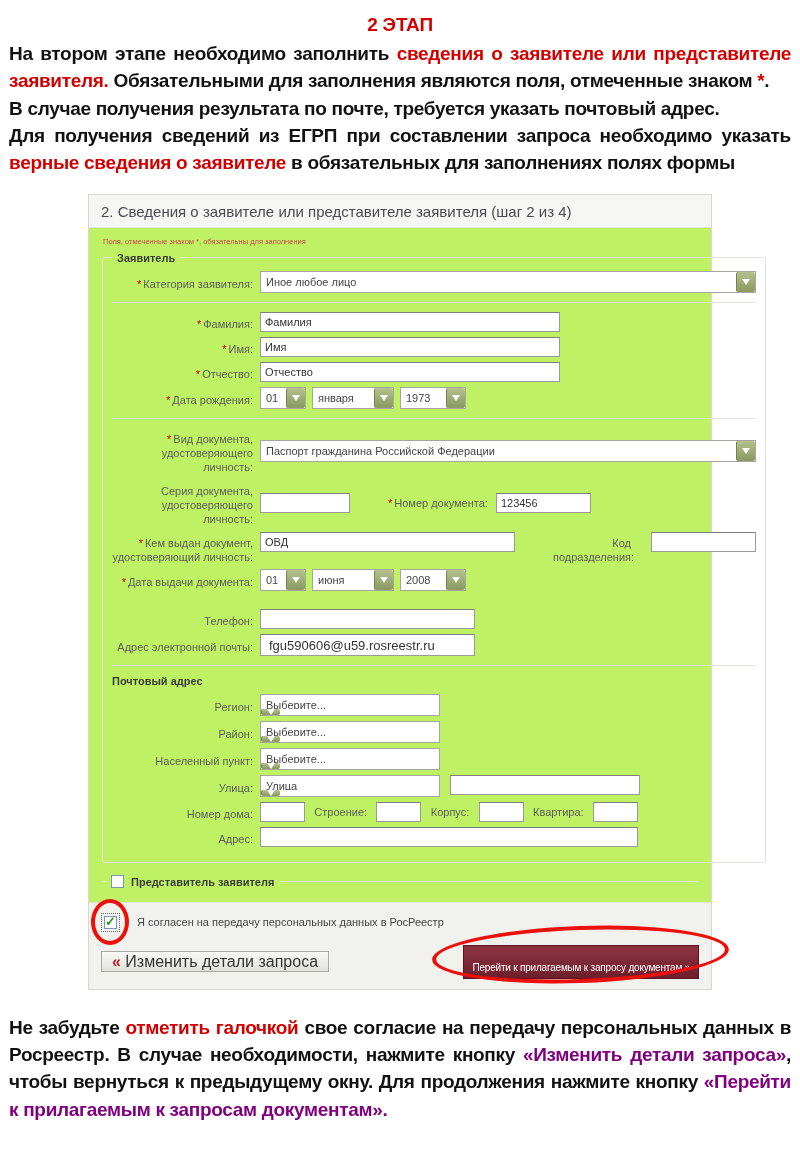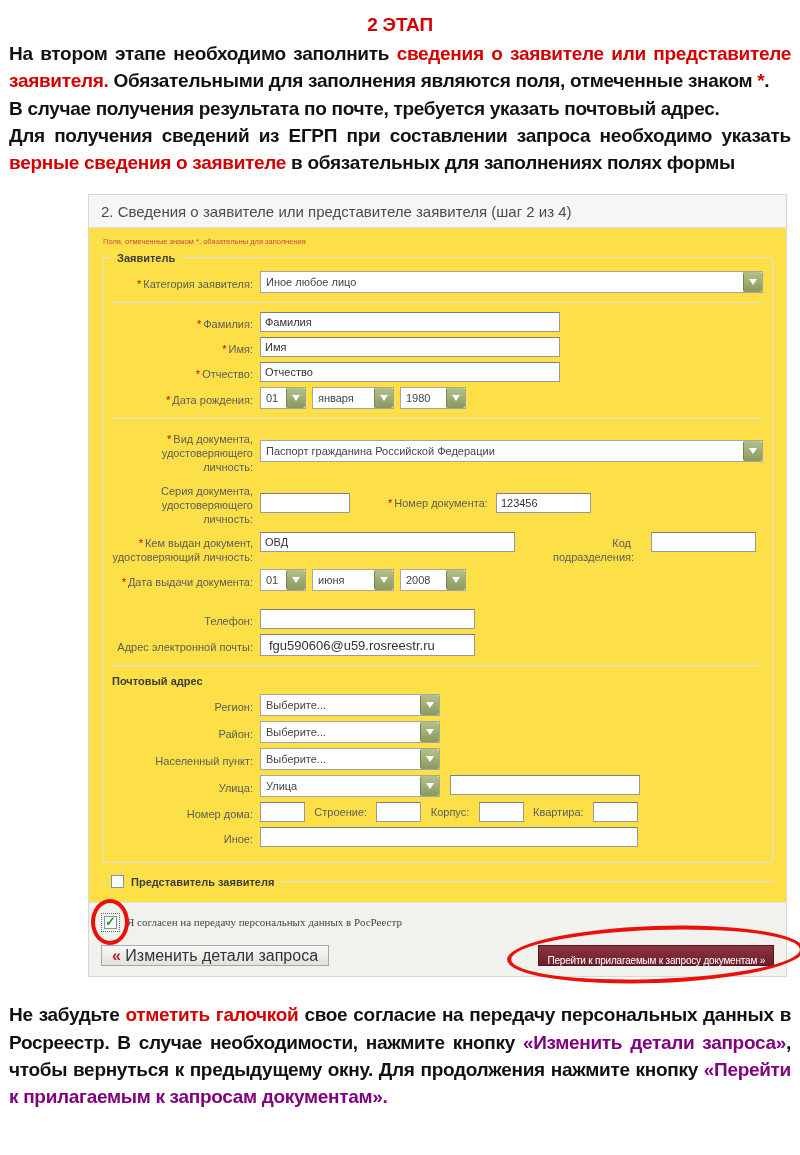--- a/index.html
+++ b/index.html
@@ -15,22 +15,22 @@
   }
   p.instr {
     padding:0 9px; font-size:19px; font-weight:bold; color:#111;
     text-align:justify; line-height:1.44; letter-spacing:-0.3px;
   }
   .red  { color:#d40000; }
   .purple { color:#800080; }
 
   
   .form-shot {
-    position:relative; margin:17px 0 0 88px; width:699px;
-    background:#fde047; border:1px solid #d8d8d2;
+    position:relative; margin:17px 0 0 88px; width:624px;
+    background:#bef264; border:1px solid #d8d8d2;
     font-size:11px; color:#555;
   }
   .form-title {
     background:#f6f6f4; color:#4a4a52; font-size:15px;
     padding:8px 12px 7px 12px; border-bottom:1px solid #e0e0da;
   }
   .form-note { color:#cc4a4a; font-size:7.5px; padding:9px 14px 2px 14px; }
 
   fieldset.box {
     margin:4px 13px 8px 13px; border:1px solid #e2e2dc; border-radius:2px;
@@ -81,47 +81,47 @@
     border:1px solid #7996b5; position:relative; vertical-align:middle;
   }
   .cb.checked::after {
     content:"\2713"; position:absolute; left:0px; top:-3px;
     color:#2e9b1e; font-size:13px; font-weight:bold;
   }
   .cb.focus { outline:1px dotted #666; outline-offset:2px; }
   .legend-cb { display:flex; align-items:center; gap:7px; font-weight:bold; color:#3b3b3b; }
 
   .form-footer { background:#f1f1ee; border-top:1px solid #e4e4de; padding:12px 12px 10px 12px; }
-  .agree-row { display:flex; align-items:center; gap:10px; color:#444; padding-left:3px;font-family:Liberation Serif, serif; }
+  .agree-row { display:flex; align-items:center; gap:20px; color:#444; padding-left:3px; }
   .btn-row { display:flex; justify-content:space-between; align-items:center; margin-top:16px; }
 
   button.gray-btn {
     height:21px; padding:0 10px; font-size:16px; color:#333;
     font-family:"Liberation Sans",sans-serif;
     background:linear-gradient(#f8f8f6,#e2e2dc); border:1px solid #a9a9a3; cursor:pointer;
   }
   button.gray-btn .mark { color:#b02030; font-weight:bold; }
   button.maroon-btn {
-    height:21px; padding:9px 8px; font-size:10px; color:#fff;
+    height:21px; padding:16px 8px; font-size:10px; color:#fff;
     font-family:"Liberation Sans",sans-serif; letter-spacing:-0.2px;
     background:linear-gradient(#8d3342,#6e1f2c); border:1px solid #57141f; cursor:pointer;
   }
 
   .circle-wrap { position:relative; display:inline-block; }
   .red-ellipse {
     position:absolute; border:4px solid #ec100b; border-radius:50%;
     pointer-events:none; z-index:6;
   }
   .ellipse-cb   { left:-13px; top:-16px; width:38px; height:46px; }
   .ellipse-btn  { left:-31px; top:-19px; width:297px; height:57px; transform:rotate(-2deg); }
 
   .outro { margin-top:24px; }
   .w300 { width:300px; } .w430 { width:100%; } .w90 { width:90px; } .w95 { width:95px; }
   .w255 { width:255px; } .w105 { width:105px; } .w215 { width:215px; }
-  .w180 { width:180px; } .w190 { width:190px; margin-left:10px; } .w45 { width:45px; }
+  .w180 { width:180px;flex-direction:column; } .w190 { width:190px; margin-left:10px; } .w45 { width:45px; }
   .w378 { width:378px; }
   .houses { display:flex; width:378px; justify-content:space-between; align-items:flex-start; }
 </style>
 </head>
 <body>
 
 <div>
 
   <h1 class="stage-heading">2 ЭТАП</h1>
 
@@ -183,21 +183,21 @@
                 <i class="arr"></i>
               </span>
             </span>
           <span class="combo" style="width:82px">
               <span class="combo-val">января</span>
               <span class="combo-btn">
                 <i class="arr"></i>
               </span>
             </span>
           <span class="combo" style="width:66px">
-              <span class="combo-val">1980</span>
+              <span class="combo-val">1973</span>
               <span class="combo-btn">
                 <i class="arr"></i>
               </span>
             </span>
         </span>
       </div>
 
       <div class="sep"></div>
 
       <div class="row">
@@ -330,21 +330,21 @@
           <input class="txt w45" style="">
           <span class="mid-lbl">Корпус:</span>
           <input class="txt w45" style="">
           <span class="mid-lbl">Квартира:</span>
           <input class="txt w45" style="">
         </span>
           </span>
       </div>
 
       <div class="row">
-        <span class="lbl">Иное:</span>
+        <span class="lbl">Адрес:</span>
         <span class="ctl">
             <input class="txt w378" style="">
           </span>
       </div>
     </fieldset>
 
     <fieldset class="rep">
       <legend>
           <span class="legend-cb">
             <span class="cb"></span>

